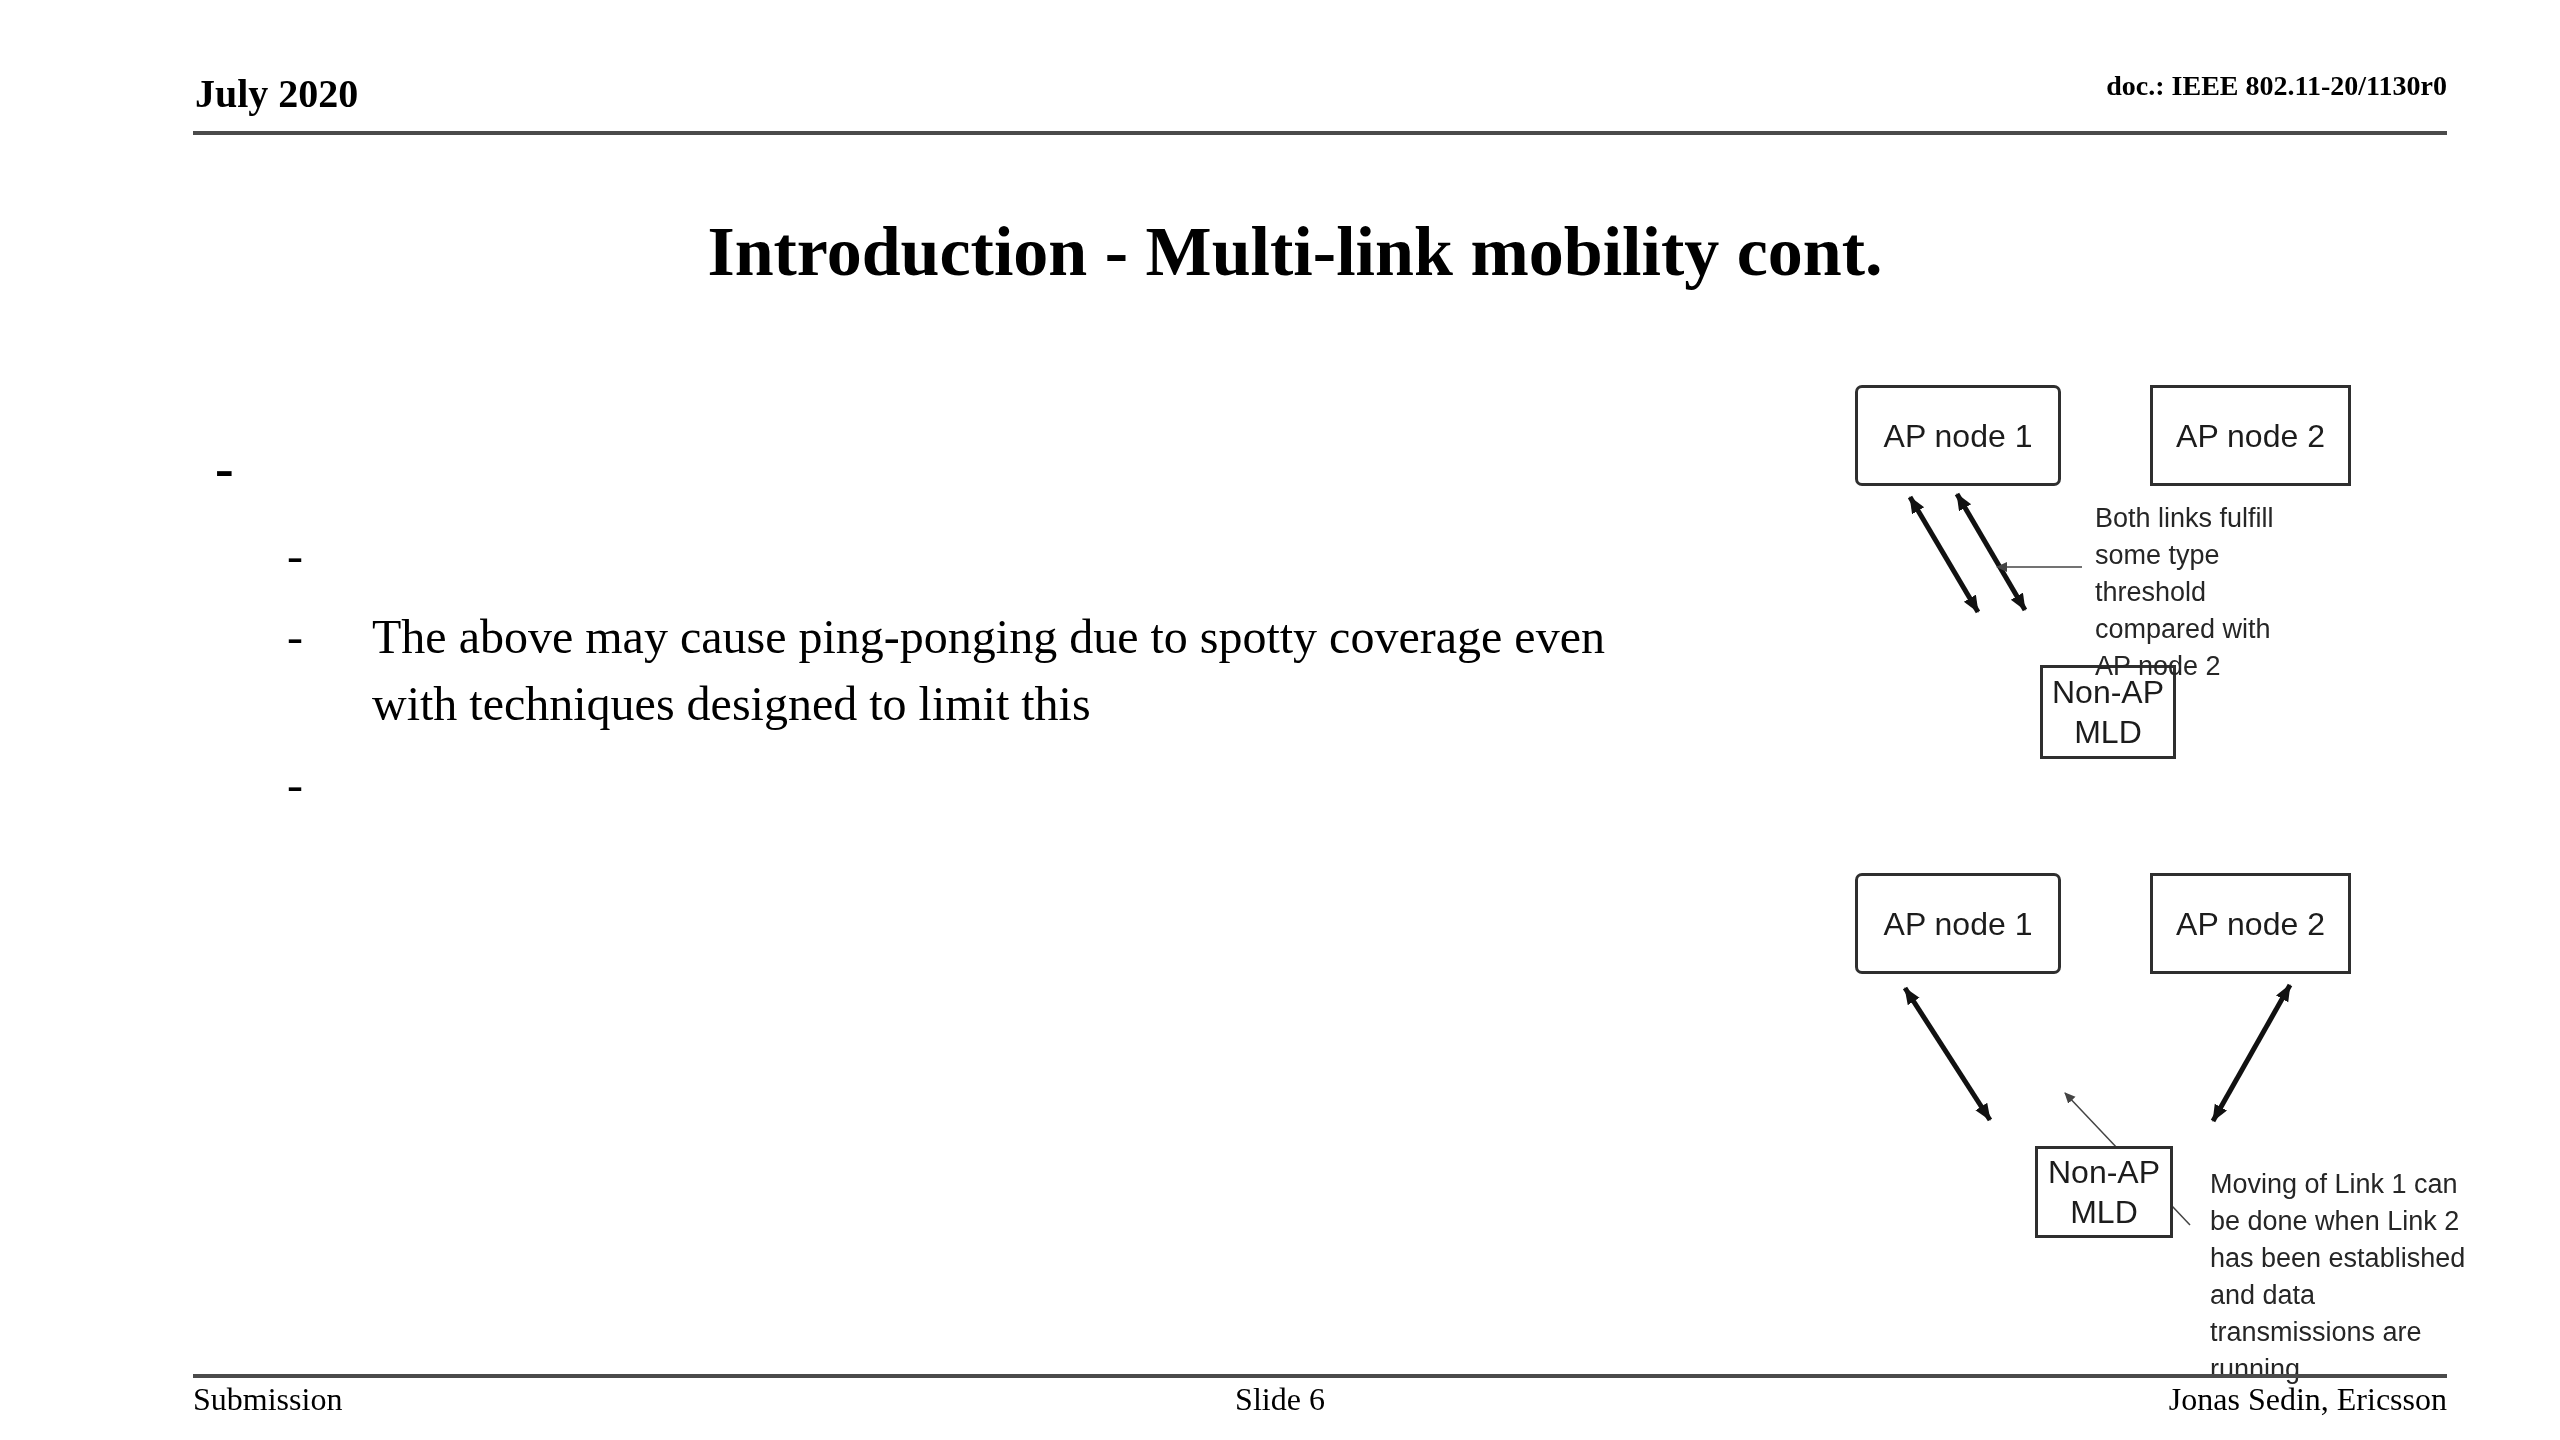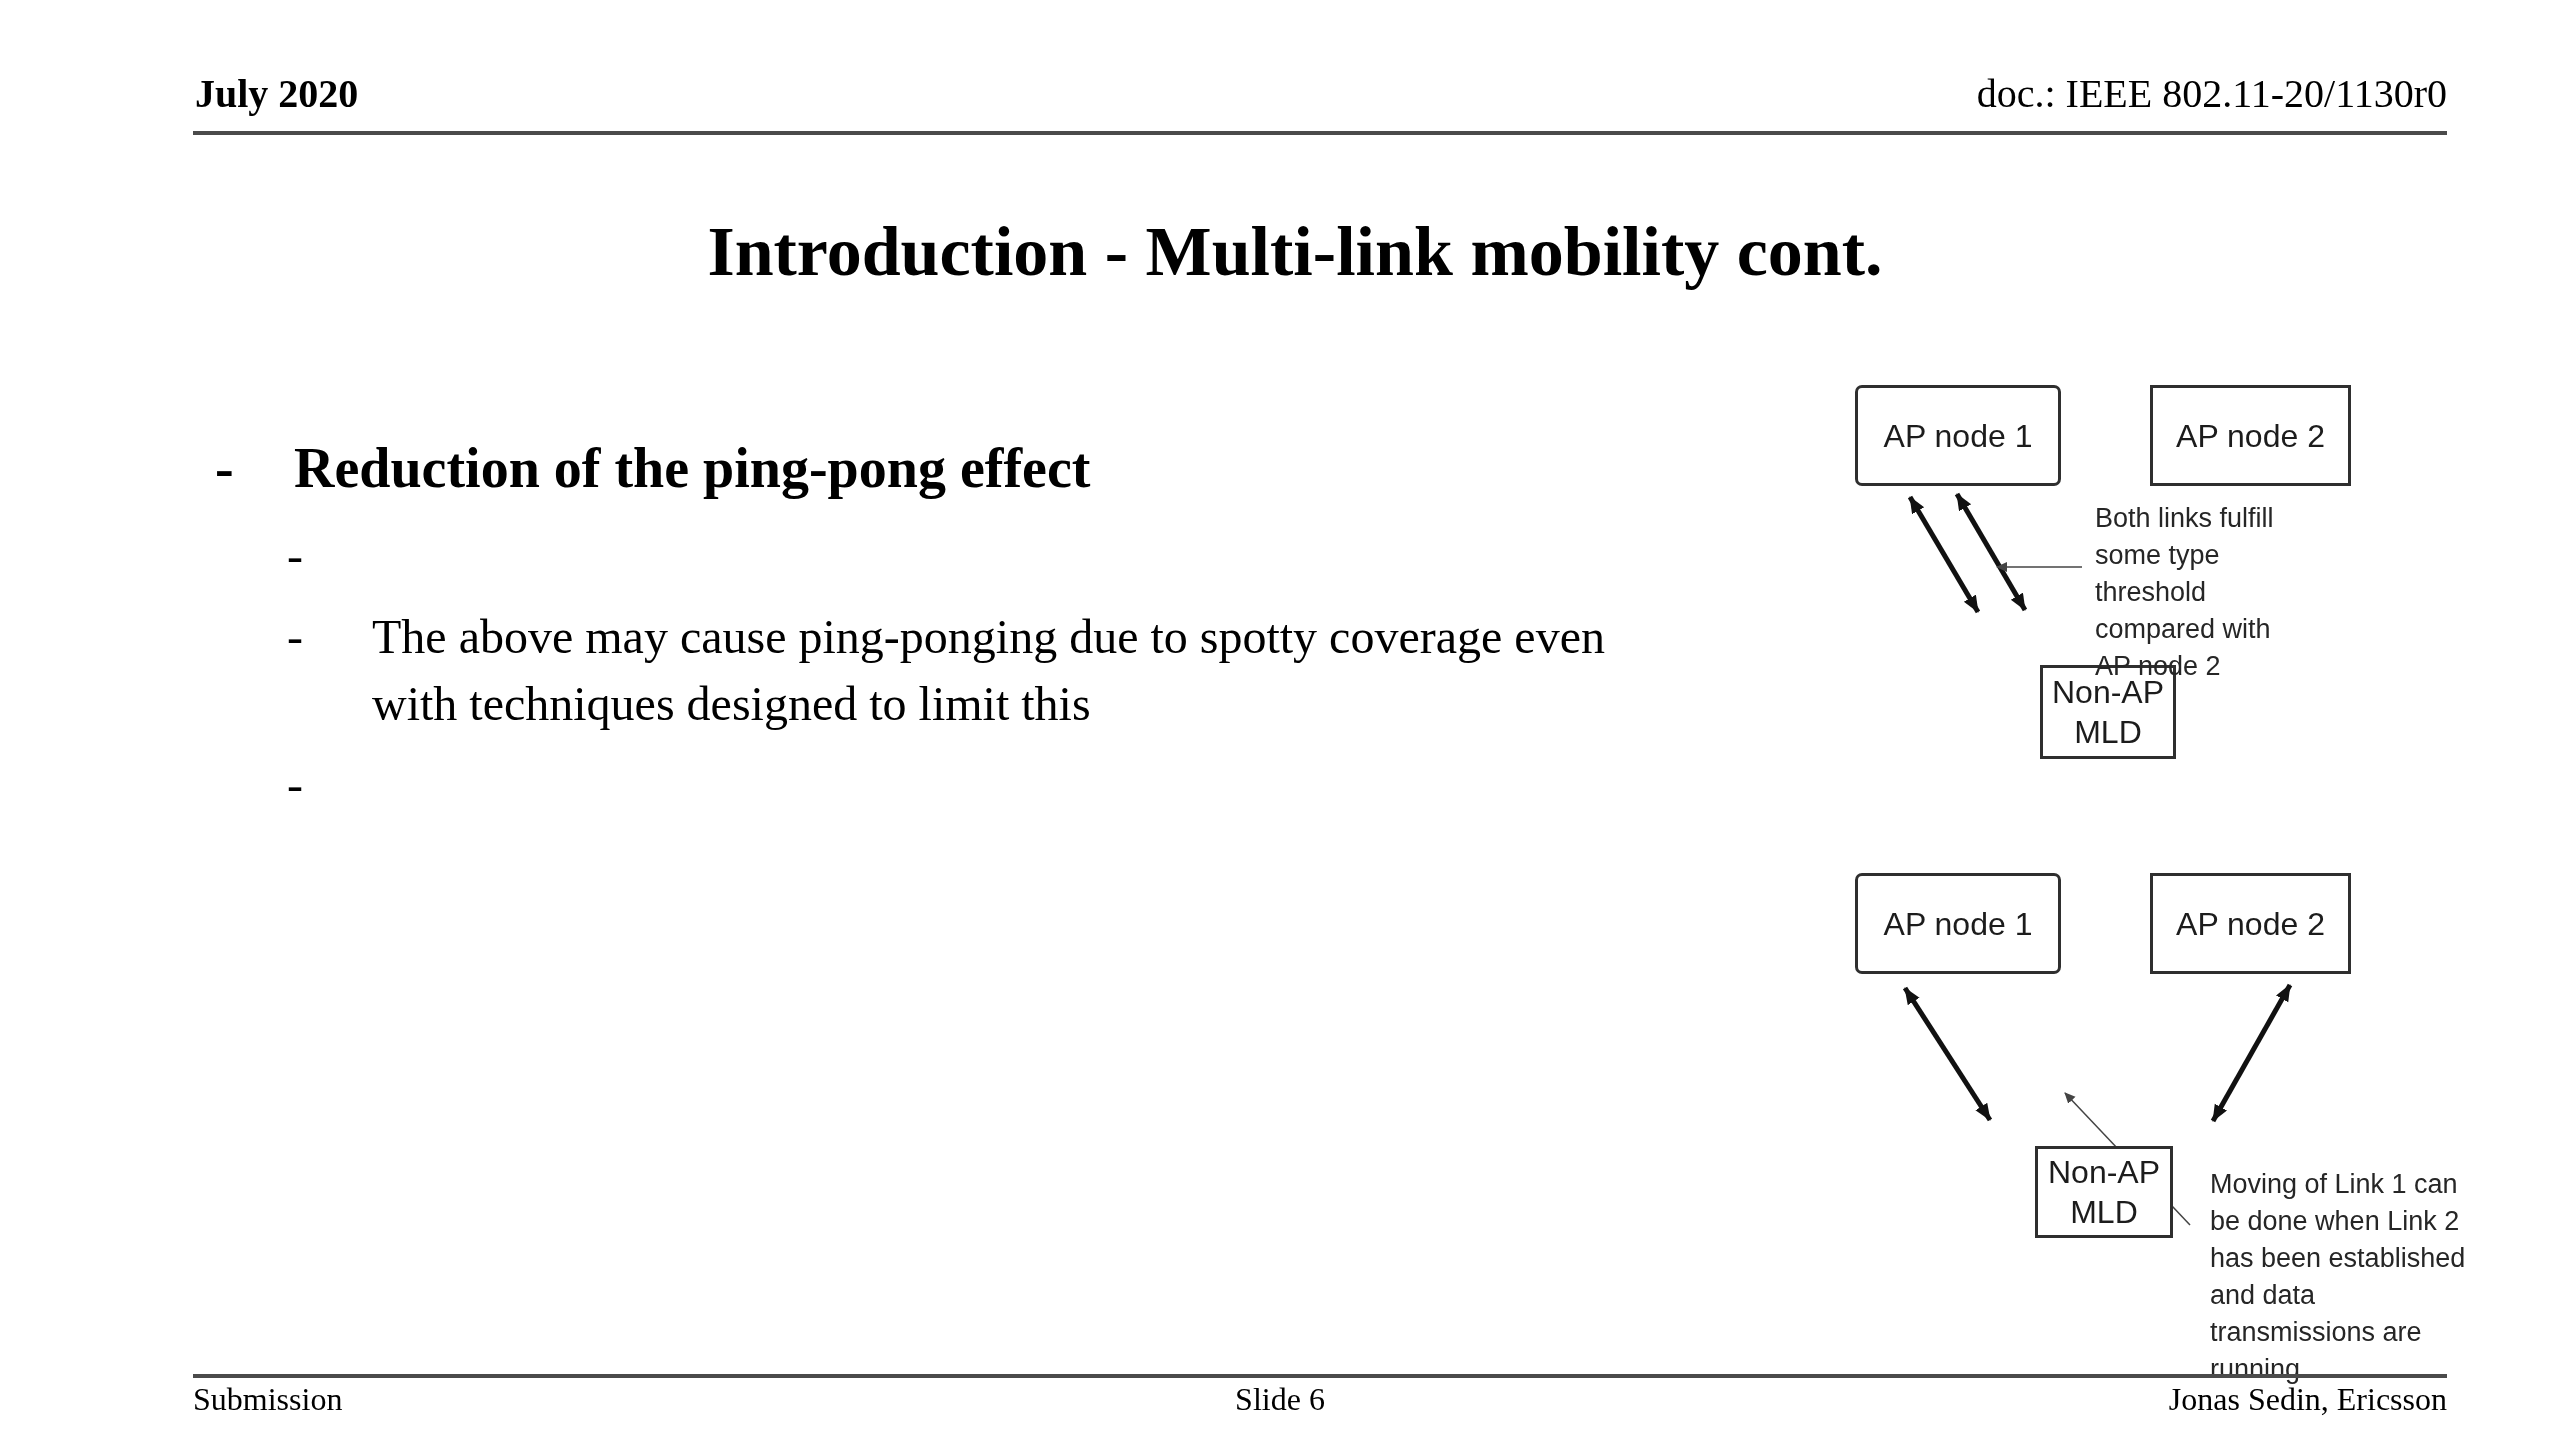--- a/index.html
+++ b/index.html
@@ -5,21 +5,21 @@
   html,body{margin:0;padding:0;}
   body{
     width:2560px;height:1440px;position:relative;overflow:hidden;
     background:#ffffff;color:#000000;
     font-family:"Liberation Serif", serif;
   }
   .abs{position:absolute;}
 
   
   .hdr-date{left:195px;top:70px;font-size:40px;font-weight:bold;}
-  .hdr-doc{right:113px;top:70px;font-size:40px;font-weight:normal;text-align:left;}
+  .hdr-doc{right:113px;top:70px;font-size:28px;font-weight:bold;text-align:left;}
   .rule{left:193px;right:113px;height:4px;background:#4b4b4b;}
   .rule-top{top:131px;}
   .rule-bottom{top:1374px;}
 
   
   .title{left:0;right:10px;top:212px;text-align:center;font-size:70px;font-weight:bold;padding-left:40px;}
 
   
   .content{left:215px;top:432px;width:1500px;}
   .bullet-l1{display:flex;font-size:56px;font-weight:bold;line-height:72px;margin-bottom:18px;}
@@ -61,21 +61,20 @@
 
 <div class="abs hdr-date">July 2020</div>
 <div class="abs hdr-doc">doc.: IEEE 802.11-20/1130r0</div>
 <div class="abs rule rule-top"></div>
 
 <div class="abs title">Introduction - Multi-link mobility cont.</div>
 
 <div class="abs content">
   <div class="bullet-l1">
     <span class="dash">-</span>
-    <span class="pre">Reduction of the ping-pong effect</span>
   </div>
   <div class="bullet-l2">
     <span class="dash">-</span>
   </div>
   <div class="bullet-l2">
     <span class="dash">-</span>
     <span class="pre">The above may cause ping-ponging due to spotty coverage even
 with techniques designed to limit this</span>
   </div>
   <div class="bullet-l2">

